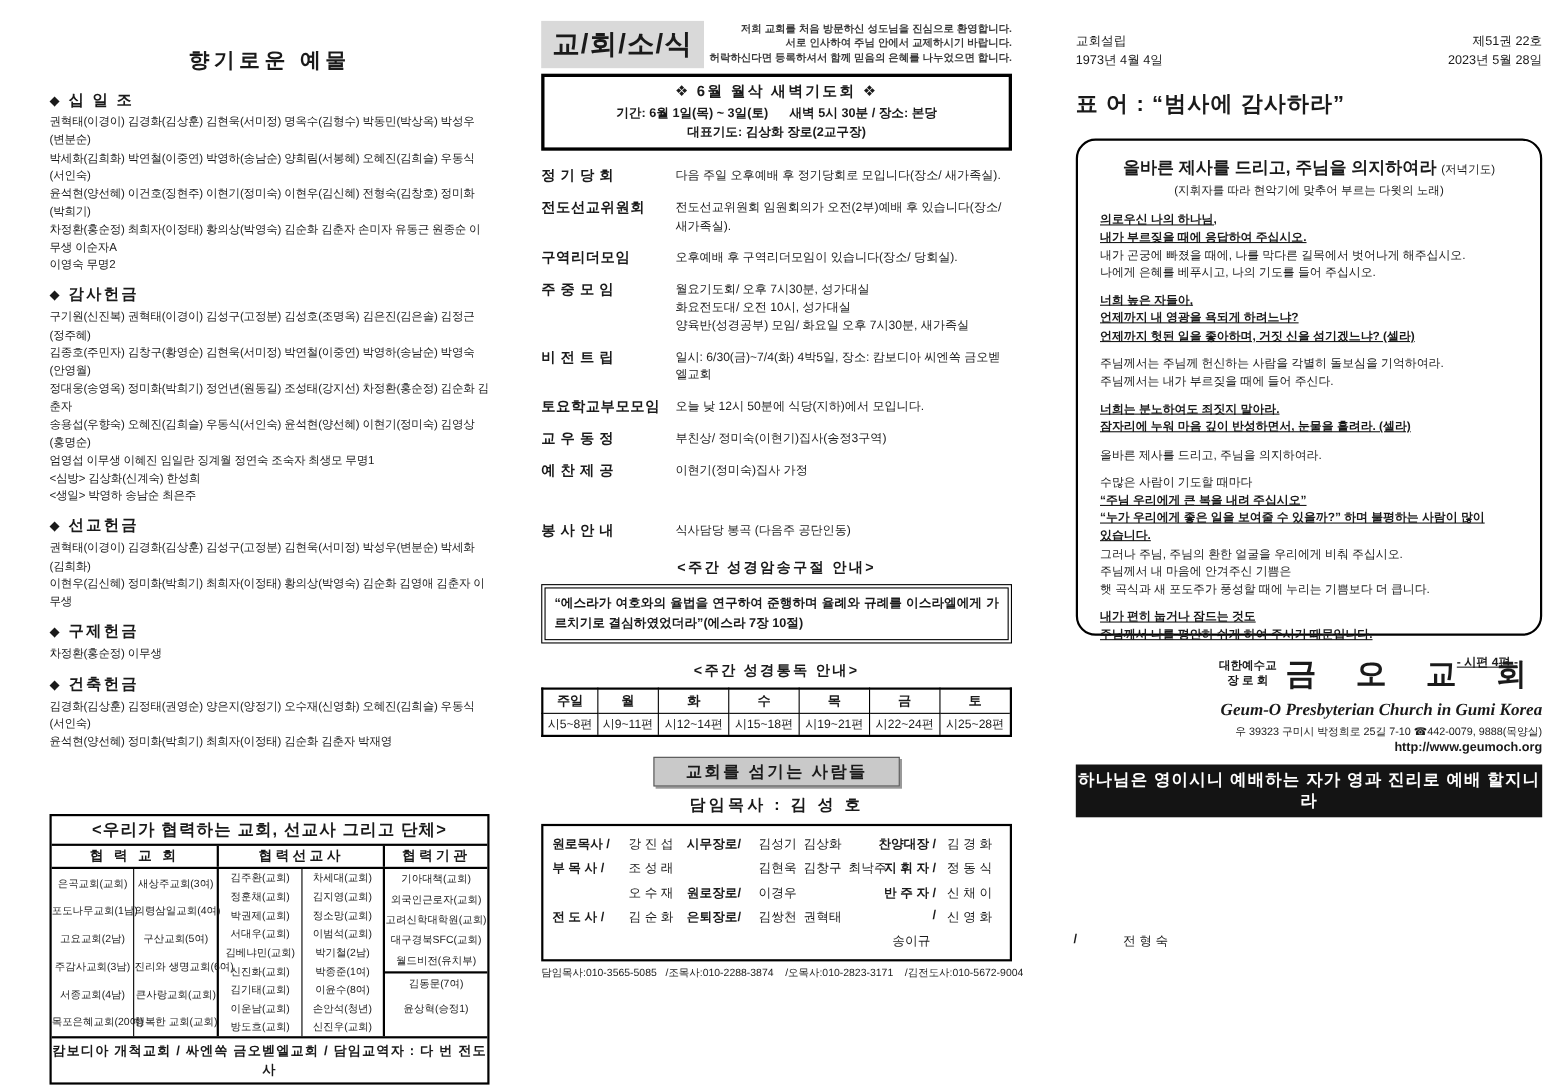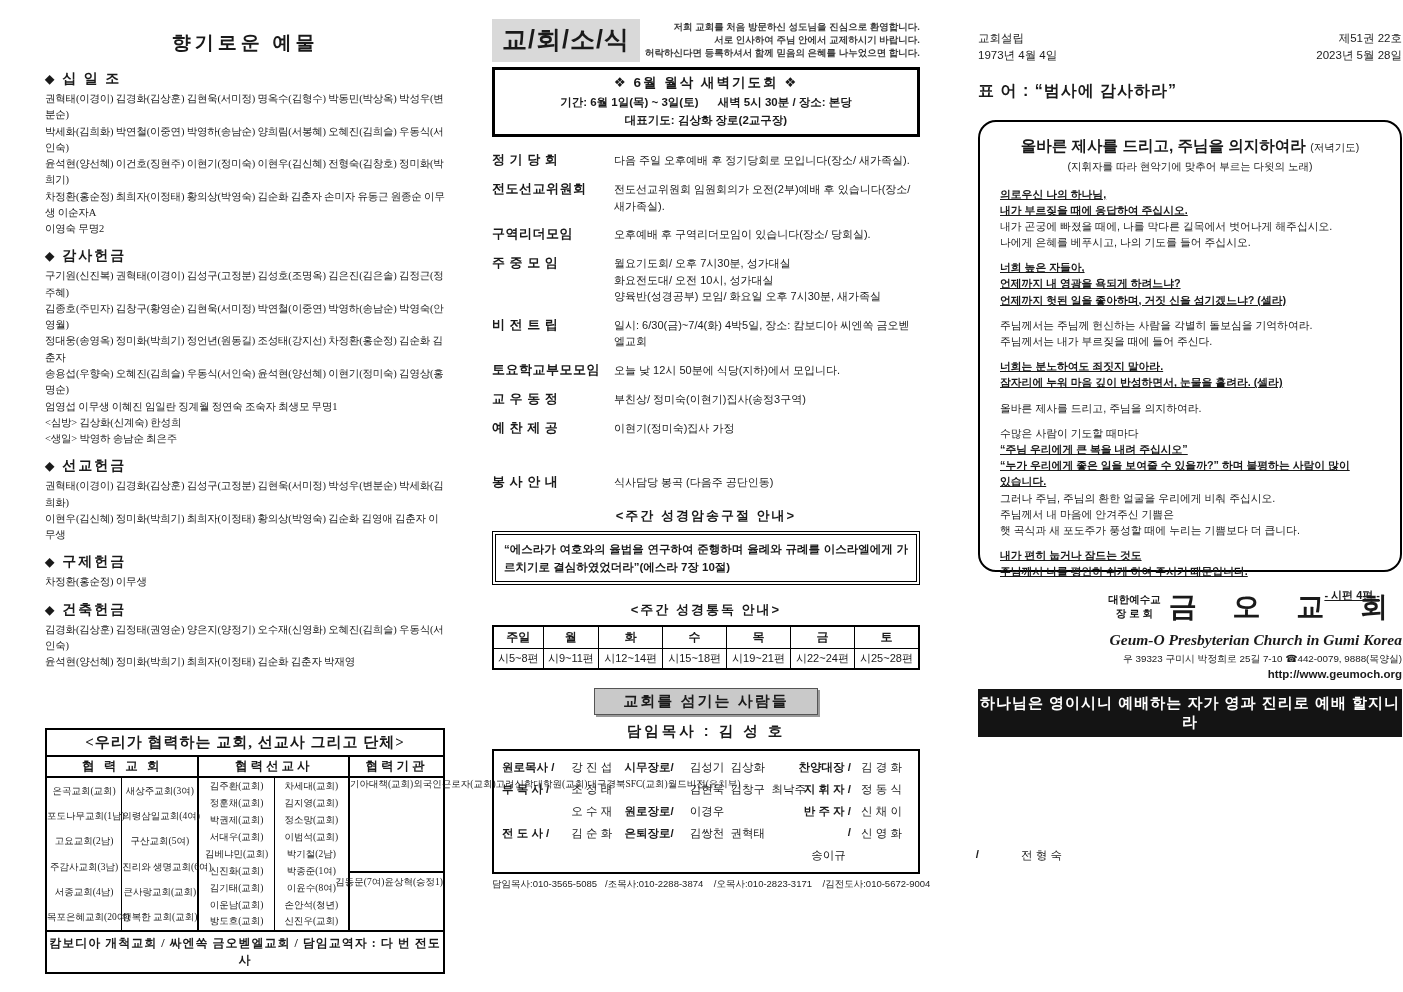--- a/index.html
+++ b/index.html
@@ -3,21 +3,21 @@
 <meta charset="utf-8">
 <style>
   * { margin:0; padding:0; box-sizing:border-box; }
   html,body { background:#e8e8e8; }
   .page {
     position:relative; width:1403px; height:992px; background:#ffffff;
     font-family:"Liberation Sans","DejaVu Sans",sans-serif; color:#1a1a1a;
     margin:0 auto; overflow:hidden;
   }
   
-  .col-left  { position:absolute; left:45px;  top:30px; width:400px;font-family:Liberation Serif, serif; }
+  .col-left  { position:absolute; left:45px;  top:42px; width:400px; }
   .col-mid   { position:absolute; left:492px; top:19px; width:428px; }
   .col-right { position:absolute; left:978px; top:30px; width:424px; }
 
   
   .gift-title { text-align:center; font-weight:bold; font-size:19px; letter-spacing:4px; margin-bottom:14px; }
   .sec { margin-bottom:9px; }
   .sec-head { font-weight:bold; font-size:14px; margin:10px 0 3px 0; letter-spacing:2px; }
   .sec-head .bullet { font-size:12px; margin-right:6px; }
   .name-line { font-size:10.5px; line-height:1.55; letter-spacing:-0.2px; }
 
@@ -29,22 +29,22 @@
   .pt-h2 { width:38%;   border-right:2px solid #000; padding:1px 0; }
   .pt-h3 { width:23.5%; padding:1px 0; }
   .pt-body { display:flex; height:152px; }
   .pt-col { display:flex; flex-direction:column; justify-content:space-around; text-align:center; }
   .pt-c1 { width:19%;   border-right:1px solid #000; }
   .pt-c2 { width:19.5%; border-right:2px solid #000; }
   .pt-c3 { width:19%;   border-right:1px solid #000; }
   .pt-c4 { width:19%;   border-right:2px solid #000; }
   .pt-c5 { width:23.5%; justify-content:flex-start; }
   .pt-cell { white-space:nowrap; font-size:9.5px; }
-  .org-box { border-bottom:2px solid #000; display:flex; flex-direction:row; justify-content:space-around; height:62%; }
-  .org-extra { display:flex; flex-direction:row; justify-content:flex-end; height:26%; padding-top:3px; }
+  .org-box { border-bottom:2px solid #000; display:flex; flex-direction:column; justify-content:space-around; height:62%; }
+  .org-extra { display:flex; flex-direction:column; justify-content:space-between; height:26%; padding-top:3px; }
   .pt-footer { border-top:2px solid #000; text-align:center; font-weight:bold; font-size:12px; padding:3px 0; letter-spacing:1px; }
 
   
   .mid-head { display:flex; justify-content:space-between; align-items:flex-start; }
   .masthead { background:#d9d9d9; font-weight:bold; font-size:25px; padding:4px 10px 6px 10px; letter-spacing:1px; }
   .welcome { text-align:right; font-size:9.5px; font-weight:bold; color:#3c3c3c; line-height:1.35; padding-top:2px; }
   .dawn-box { border:3px solid #000; margin-top:5px; text-align:center; padding:4px 4px 6px 4px; }
   .dawn-title { font-weight:bold; font-size:13.5px; letter-spacing:2px; }
   .dawn-line { font-weight:bold; font-size:11.5px; margin-top:3px; white-space:pre; }
   .ann-list { margin-top:14px; }
@@ -66,21 +66,21 @@
   .staff-row:last-child { margin-bottom:0;gap:32px; }
   .staff-label { font-weight:bold; white-space:nowrap; }
   .staff-val { white-space:pre; }
   .c3l { text-align:right; padding-right:10px; }
   .c3v { text-align:left; }
   .phones { font-size:9.5px; margin-top:4px; white-space:pre; color:#222; }
 
   
   .rc-head { display:flex; justify-content:space-between; font-size:11.5px; line-height:1.5; }
   .rc-right { text-align:right; }
-  .motto { margin-top:16px; font-weight:bold; font-size:16px; letter-spacing:1px; }
+  .motto { margin-top:16px; font-weight:bold; font-size:20px; letter-spacing:1px; }
   .poem-box { border:2px solid #000; border-radius:18px; margin-top:18px; padding:14px 20px 10px 20px; height:452px; }
   .poem-title { text-align:center; font-weight:bold; font-size:15.5px; }
   .poem-title .note { font-weight:normal; font-size:10.5px; }
   .poem-sub { text-align:center; font-size:10.5px; margin-top:3px; margin-bottom:12px; }
   .stanza { margin-bottom:9px; }
   .pline { font-size:10.8px; line-height:1.5; }
   .em { font-weight:bold; text-decoration:underline; }
   .attrib { text-align:right; font-weight:bold; text-decoration:underline; font-size:11px; margin-top:2px; }
 
   .church-block { margin-top:16px; }

